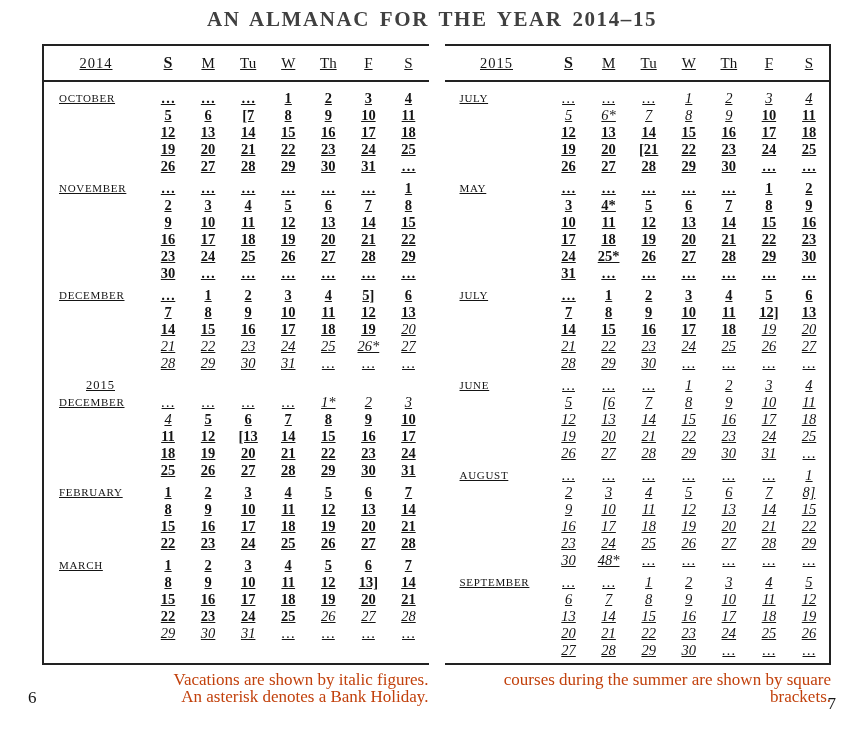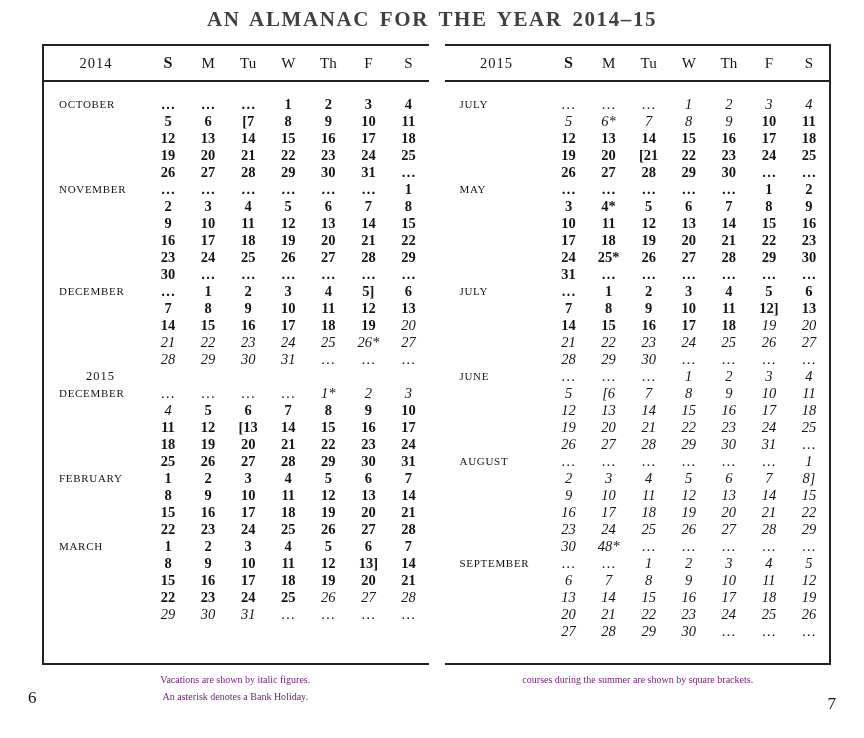--- a/index.html
+++ b/index.html
@@ -9,44 +9,44 @@
     overflow:hidden;
   }
   .title{
     margin:7px 0 0;text-align:center;font-size:21px;font-weight:bold;
     letter-spacing:1.6px;word-spacing:3px;color:#404040;
   }
   .spread{
     position:absolute;left:42px;top:44px;width:789px;height:621px;
     display:flex;gap:16px;
   }
-  .panel{flex:1;box-sizing:border-box;border-top:2px solid #222;border-bottom:2px solid #222;}
+  .panel{flex:1;box-sizing:border-box;border-top:2px solid #222;border-bottom:2px solid #222;text-decoration:underline;}
   .panel-left{border-left:2px solid #222;}
   .panel-right{border-right:2px solid #222;}
   .head-row{
     display:grid;grid-template-columns:104px repeat(7,1fr);
     align-items:center;height:34px;border-bottom:2px solid #222;
   }
   .year-lbl{text-align:center;font-size:14.5px;letter-spacing:1px;}
   .day-h{text-align:center;font-size:15px;}
   .day-h.blackletter{font-weight:bold;font-size:16px;}
   .months{padding-top:6px;}
-  .month-block{}
-  .month-block:first-child{margin-top:8px;}
+  .month-block{margin-top:5px;}
+  .month-block:first-child{margin-top:2px;}
   .cal-row{display:grid;grid-template-columns:104px repeat(7,1fr);height:17px;line-height:17px;}
   .month-lbl{
     font-size:11px;letter-spacing:0.7px;padding-left:15px;
     white-space:nowrap;overflow:hidden;
   }
   .year-divider{padding-left:42px;font-size:12.5px;letter-spacing:1px;height:17px;line-height:17px;}
   .cell{text-align:center;font-size:14.5px;}
   .cell.B{font-weight:bold;}
   .cell.I{font-style:italic;font-weight:normal;}
   .notes{position:absolute;left:42px;top:671px;width:789px;display:flex;gap:16px;}
-  .note{flex:1;text-align:center;font-size:10px;line-height:17px;color:#701a75;}
+  .note{flex:1;text-align:right;font-size:17px;line-height:17px;color:#c2410c;}
   .pagenum{position:absolute;font-size:17px;color:#151515;}
   .pagenum-left{left:28px;top:688px;}
   .pagenum-right{right:28px;top:694px;}
 </style>
 </head>
 <body>
 
 <h1 class="title">AN ALMANAC FOR THE YEAR 2014–15</h1>
 
 <div class="spread">

